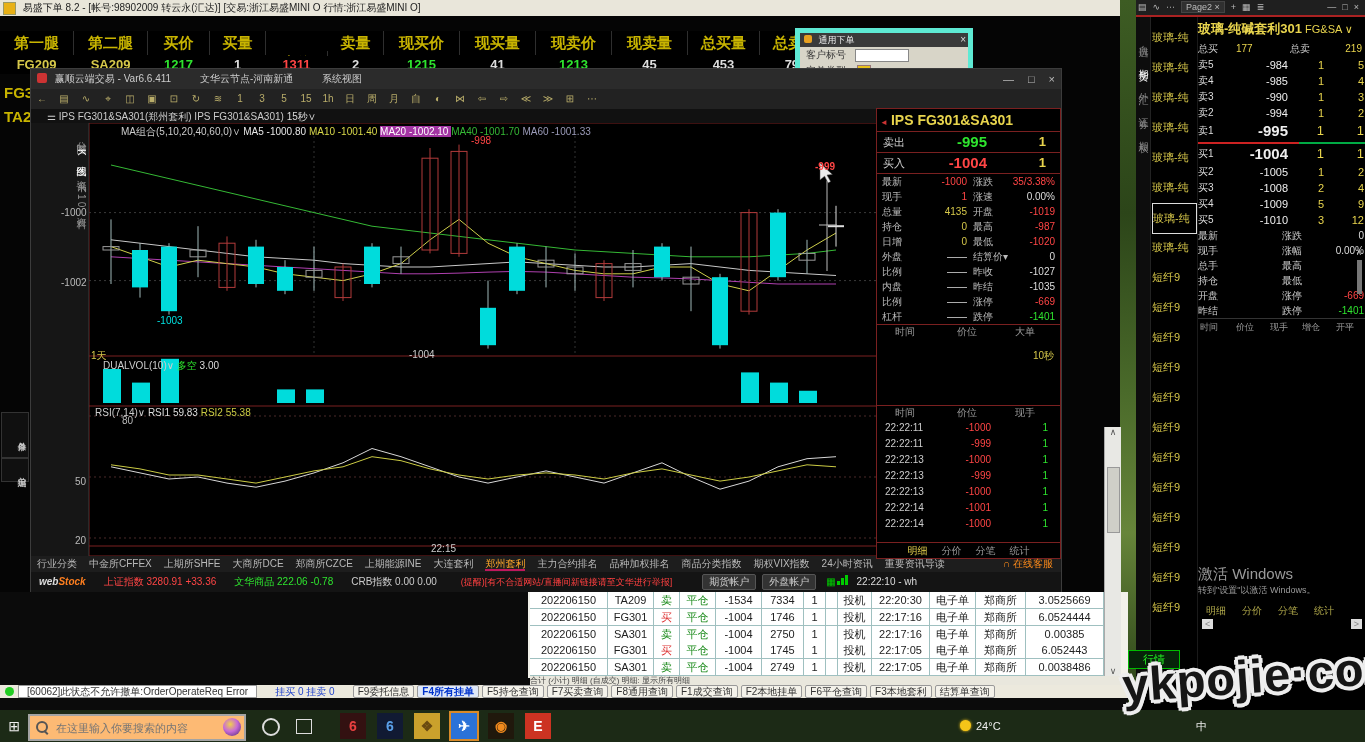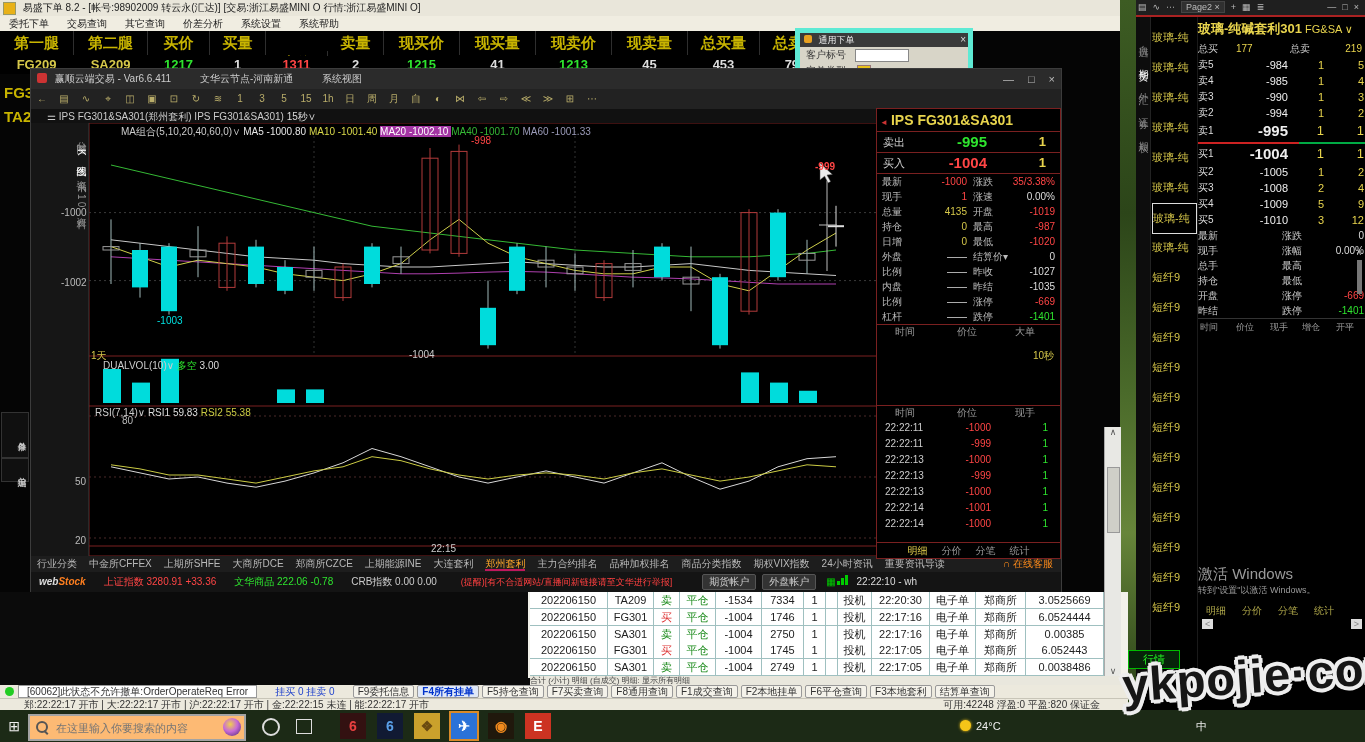--- a/index.html
+++ b/index.html
@@ -111,21 +111,20 @@
 </head>
 <body>
 
 <div id="screen">
 
   <div id="top-window" class="abs">
     <div id="tw-titlebar" class="abs">
       <span class="ticon"></span>
       <span>易盛下单 8.2 - [帐号:98902009 转云永(汇达)] [交易:浙江易盛MINI O 行情:浙江易盛MINI O]</span>
     </div>
-    <div id="tw-menubar" class="abs"><span>委托下单</span><span>交易查询</span><span>其它查询</span><span>价差分析</span><span>系统设置</span><span>系统帮助</span></div>
     <div id="tw-grid-head" class="abs">
         <div class="th" style="left: 0px; width: 73px;">第一腿</div>
         <div class="th" style="left: 74px; width: 73px;">第二腿</div>
         <div class="th" style="left: 148px; width: 61px;">买价</div>
         <div class="th" style="left: 210px; width: 55px;">买量</div>
         <div class="th" style="left: 266px; width: 61px; margin-top: 20px;">卖价</div>
         <div class="th" style="left: 328px; width: 55px;">卖量</div>
         <div class="th" style="left: 384px; width: 75px;">现买价</div>
         <div class="th" style="left: 460px; width: 75px;">现买量</div>
         <div class="th" style="left: 536px; width: 75px;">现卖价</div>
@@ -398,24 +397,20 @@
         <div class="bw-cell" style="left: 274px; top: 67.2px; width: 21px; color: rgb(34, 34, 34);">1</div>
         <div class="bw-cell" style="left: 296px; top: 67.2px; width: 11px; color: rgb(34, 34, 34);"></div>
         <div class="bw-cell" style="left: 308px; top: 67.2px; width: 33px; color: rgb(34, 34, 34);">投机</div>
         <div class="bw-cell" style="left: 342px; top: 67.2px; width: 57px; color: rgb(34, 34, 34);">22:17:05</div>
         <div class="bw-cell" style="left: 400px; top: 67.2px; width: 45px; color: rgb(34, 34, 34);">电子单</div>
         <div class="bw-cell" style="left: 446px; top: 67.2px; width: 49px; color: rgb(34, 34, 34);">郑商所</div>
         <div class="bw-cell" style="left: 496px; top: 67.2px; width: 77px; color: rgb(34, 34, 34);">0.0038486</div>
       </div>
     <div id="bw-subtabs">合计 (小计)  明细 (自成交)      明细: 显示所有明细</div>
     <div id="bw-frow"><span class="dot"></span><span id="bw-msg">[60062]此状态不允许撤单:OrderOperateReq Error</span><span id="bw-pending">挂买 0  挂卖 0</span><span class="fkey">F9委托信息</span><span class="fkey active">F4所有挂单</span><span class="fkey">F5持仓查询</span><span class="fkey">F7买卖查询</span><span class="fkey">F8通用查询</span><span class="fkey">F1成交查询</span><span class="fkey">F2本地挂单</span><span class="fkey">F6平仓查询</span><span class="fkey">F3本地套利</span><span class="fkey">结算单查询</span></div>
-    <div id="bw-session">
-      <span class="left">郑:22:22:17 开市 | 大:22:22:17 开市 | 沪:22:22:17 开市 | 金:22:22:15 未连 | 能:22:22:17 开市</span>
-      <span id="bw-account">可用:42248  浮盈:0  平盈:820  保证金</span>
-    </div>
   </div>
 
   <div id="side-scroll" class="abs">
     <div style="text-align:center">∧</div>
     <div class="thumb"></div>
     <div style="position:absolute;bottom:0;width:100%;text-align:center">∨</div>
   </div>
 
   <div id="desktop-strip" class="abs"></div>
 

